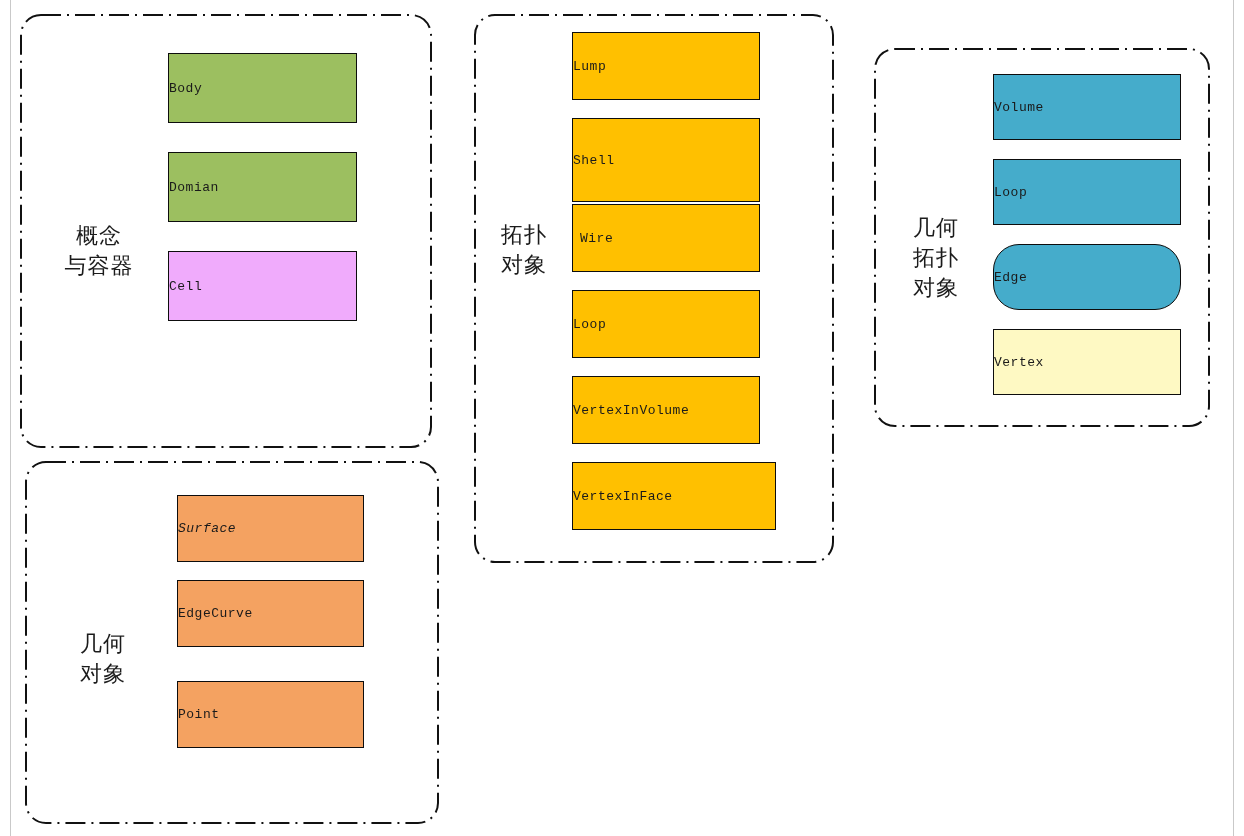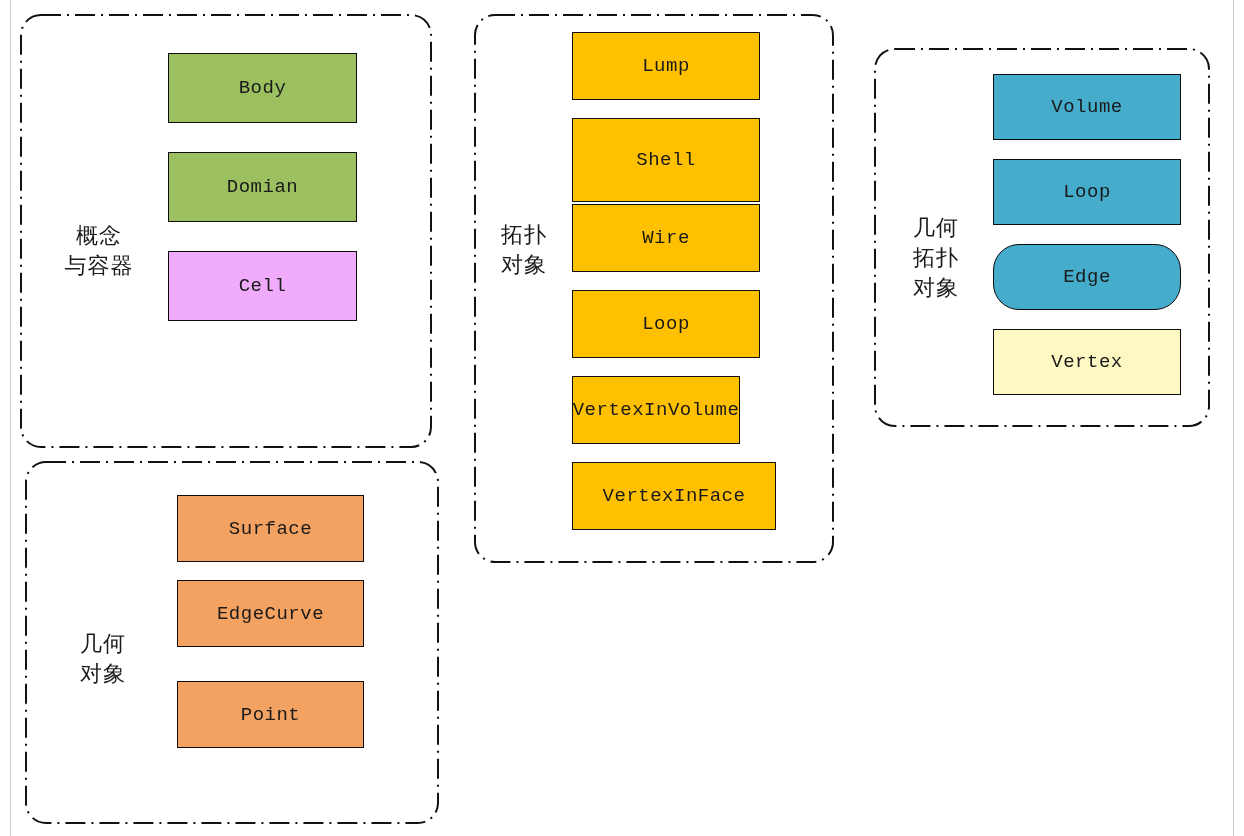--- a/index.html
+++ b/index.html
@@ -61,23 +61,22 @@
     margin-top:24px;
   }
 
   
   .node{
     position:absolute;
     border:1.6px solid #0d0d0d;
     box-sizing:border-box;
     display:flex;
     align-items:center;
-    justify-content:center;
     font-family:"Liberation Mono","DejaVu Sans Mono",monospace;
-    font-size:19px;
+    font-size:13px;
     color:#1a1a1a;
     letter-spacing:0.5px;
   }
   .node .node-text{pointer-events:none;}
 </style>
 </head>
 <body>
 
 <div id="canvas" style="width: 1244px; height: 836px; background: rgb(255, 255, 255);">
   <div class="page-rule left" style="background: rgb(201, 201, 201);"></div>
@@ -109,27 +108,27 @@
         </div>
       </div>
       <div class="group-label" style="left: 478px; top: 196px; width: 92px;">拓扑
 对象</div>
       <div class="node" style="left: 572px; top: 32px; width: 188px; height: 68px; background: rgb(255, 192, 0); border-color: rgb(13, 13, 13);">
         <span class="node-text">Lump</span>
       </div>
       <div class="node" style="left: 572px; top: 118px; width: 188px; height: 84px; background: rgb(255, 192, 0); border-color: rgb(13, 13, 13);">
         <span class="node-text">Shell</span>
       </div>
-      <div class="node" style="left: 572px; top: 204px; width: 188px; height: 68px; background: rgb(255, 192, 0); border-color: rgb(13, 13, 13);">
+      <div class="node" style="left: 572px; top: 204px; width: 188px; height: 68px; background: rgb(255, 192, 0); border-color: rgb(13, 13, 13); padding-left: 7px;">
         <span class="node-text">Wire</span>
       </div>
       <div class="node" style="left: 572px; top: 290px; width: 188px; height: 68px; background: rgb(255, 192, 0); border-color: rgb(13, 13, 13);">
         <span class="node-text">Loop</span>
       </div>
-      <div class="node" style="left: 572px; top: 376px; width: 168px; height: 68px; background: rgb(255, 192, 0); border-color: rgb(13, 13, 13);">
+      <div class="node" style="left: 572px; top: 376px; width: 188px; height: 68px; background: rgb(255, 192, 0); border-color: rgb(13, 13, 13);">
         <span class="node-text">VertexInVolume</span>
       </div>
       <div class="node" style="left: 572px; top: 462px; width: 204px; height: 68px; background: rgb(255, 192, 0); border-color: rgb(13, 13, 13);">
         <span class="node-text">VertexInFace</span>
       </div>
       <div class="group" style="left: 874px; top: 48px; width: 336px; height: 379px;">
         <div class="frame">
           <svg viewBox="0 0 336 379" preserveAspectRatio="none">
             <rect x="1" y="1" width="334" height="377" rx="20" ry="20" stroke="#111111"></rect>
           </svg>
@@ -152,21 +151,21 @@
       </div>
       <div class="group" style="left: 25px; top: 461px; width: 414px; height: 363px;">
         <div class="frame">
           <svg viewBox="0 0 414 363" preserveAspectRatio="none">
             <rect x="1" y="1" width="412" height="361" rx="20" ry="20" stroke="#111111"></rect>
           </svg>
         </div>
       </div>
       <div class="group-label" style="left: 44px; top: 605px; width: 118px;">几何
 对象</div>
-      <div class="node" style="left: 177px; top: 495px; width: 187px; height: 67px; background: rgb(244, 162, 97); border-color: rgb(13, 13, 13);">
+      <div class="node" style="left: 177px; top: 495px; width: 187px; height: 67px; background: rgb(244, 162, 97); border-color: rgb(13, 13, 13); font-style: italic;">
         <span class="node-text">Surface</span>
       </div>
       <div class="node" style="left: 177px; top: 580px; width: 187px; height: 67px; background: rgb(244, 162, 97); border-color: rgb(13, 13, 13);">
         <span class="node-text">EdgeCurve</span>
       </div>
       <div class="node" style="left: 177px; top: 681px; width: 187px; height: 67px; background: rgb(244, 162, 97); border-color: rgb(13, 13, 13);">
         <span class="node-text">Point</span>
       </div>
     </div>
 </div>

